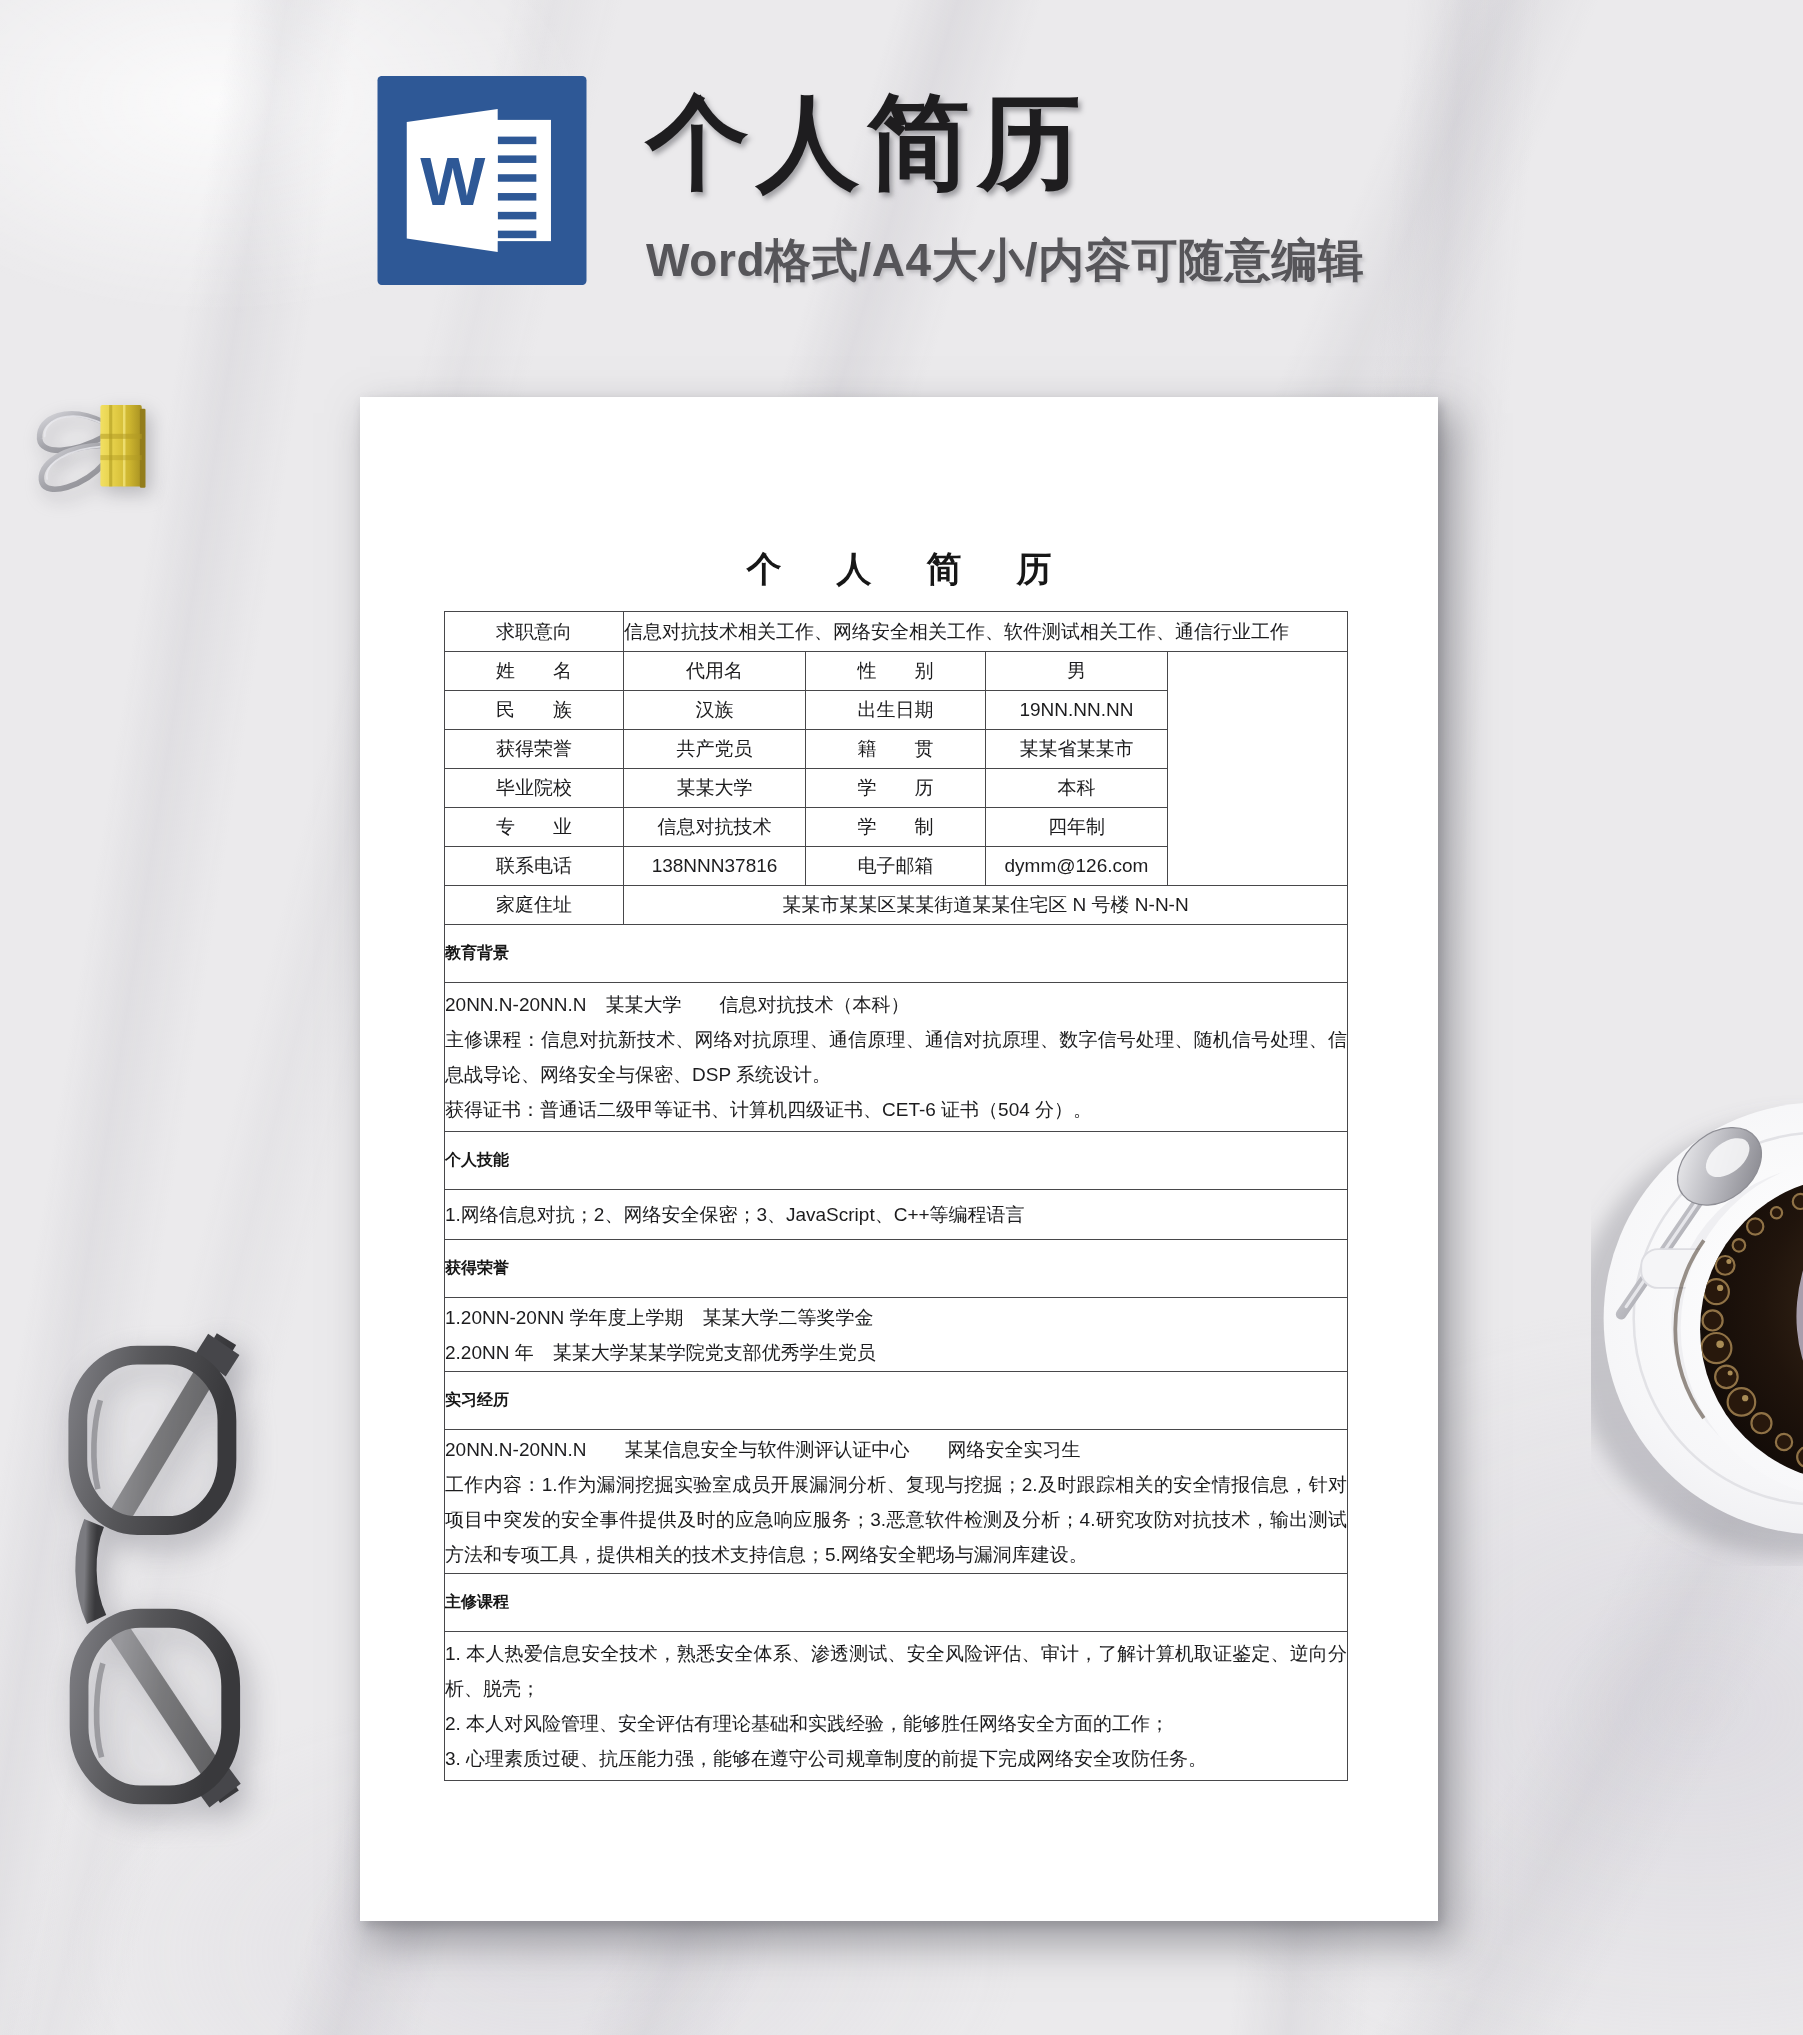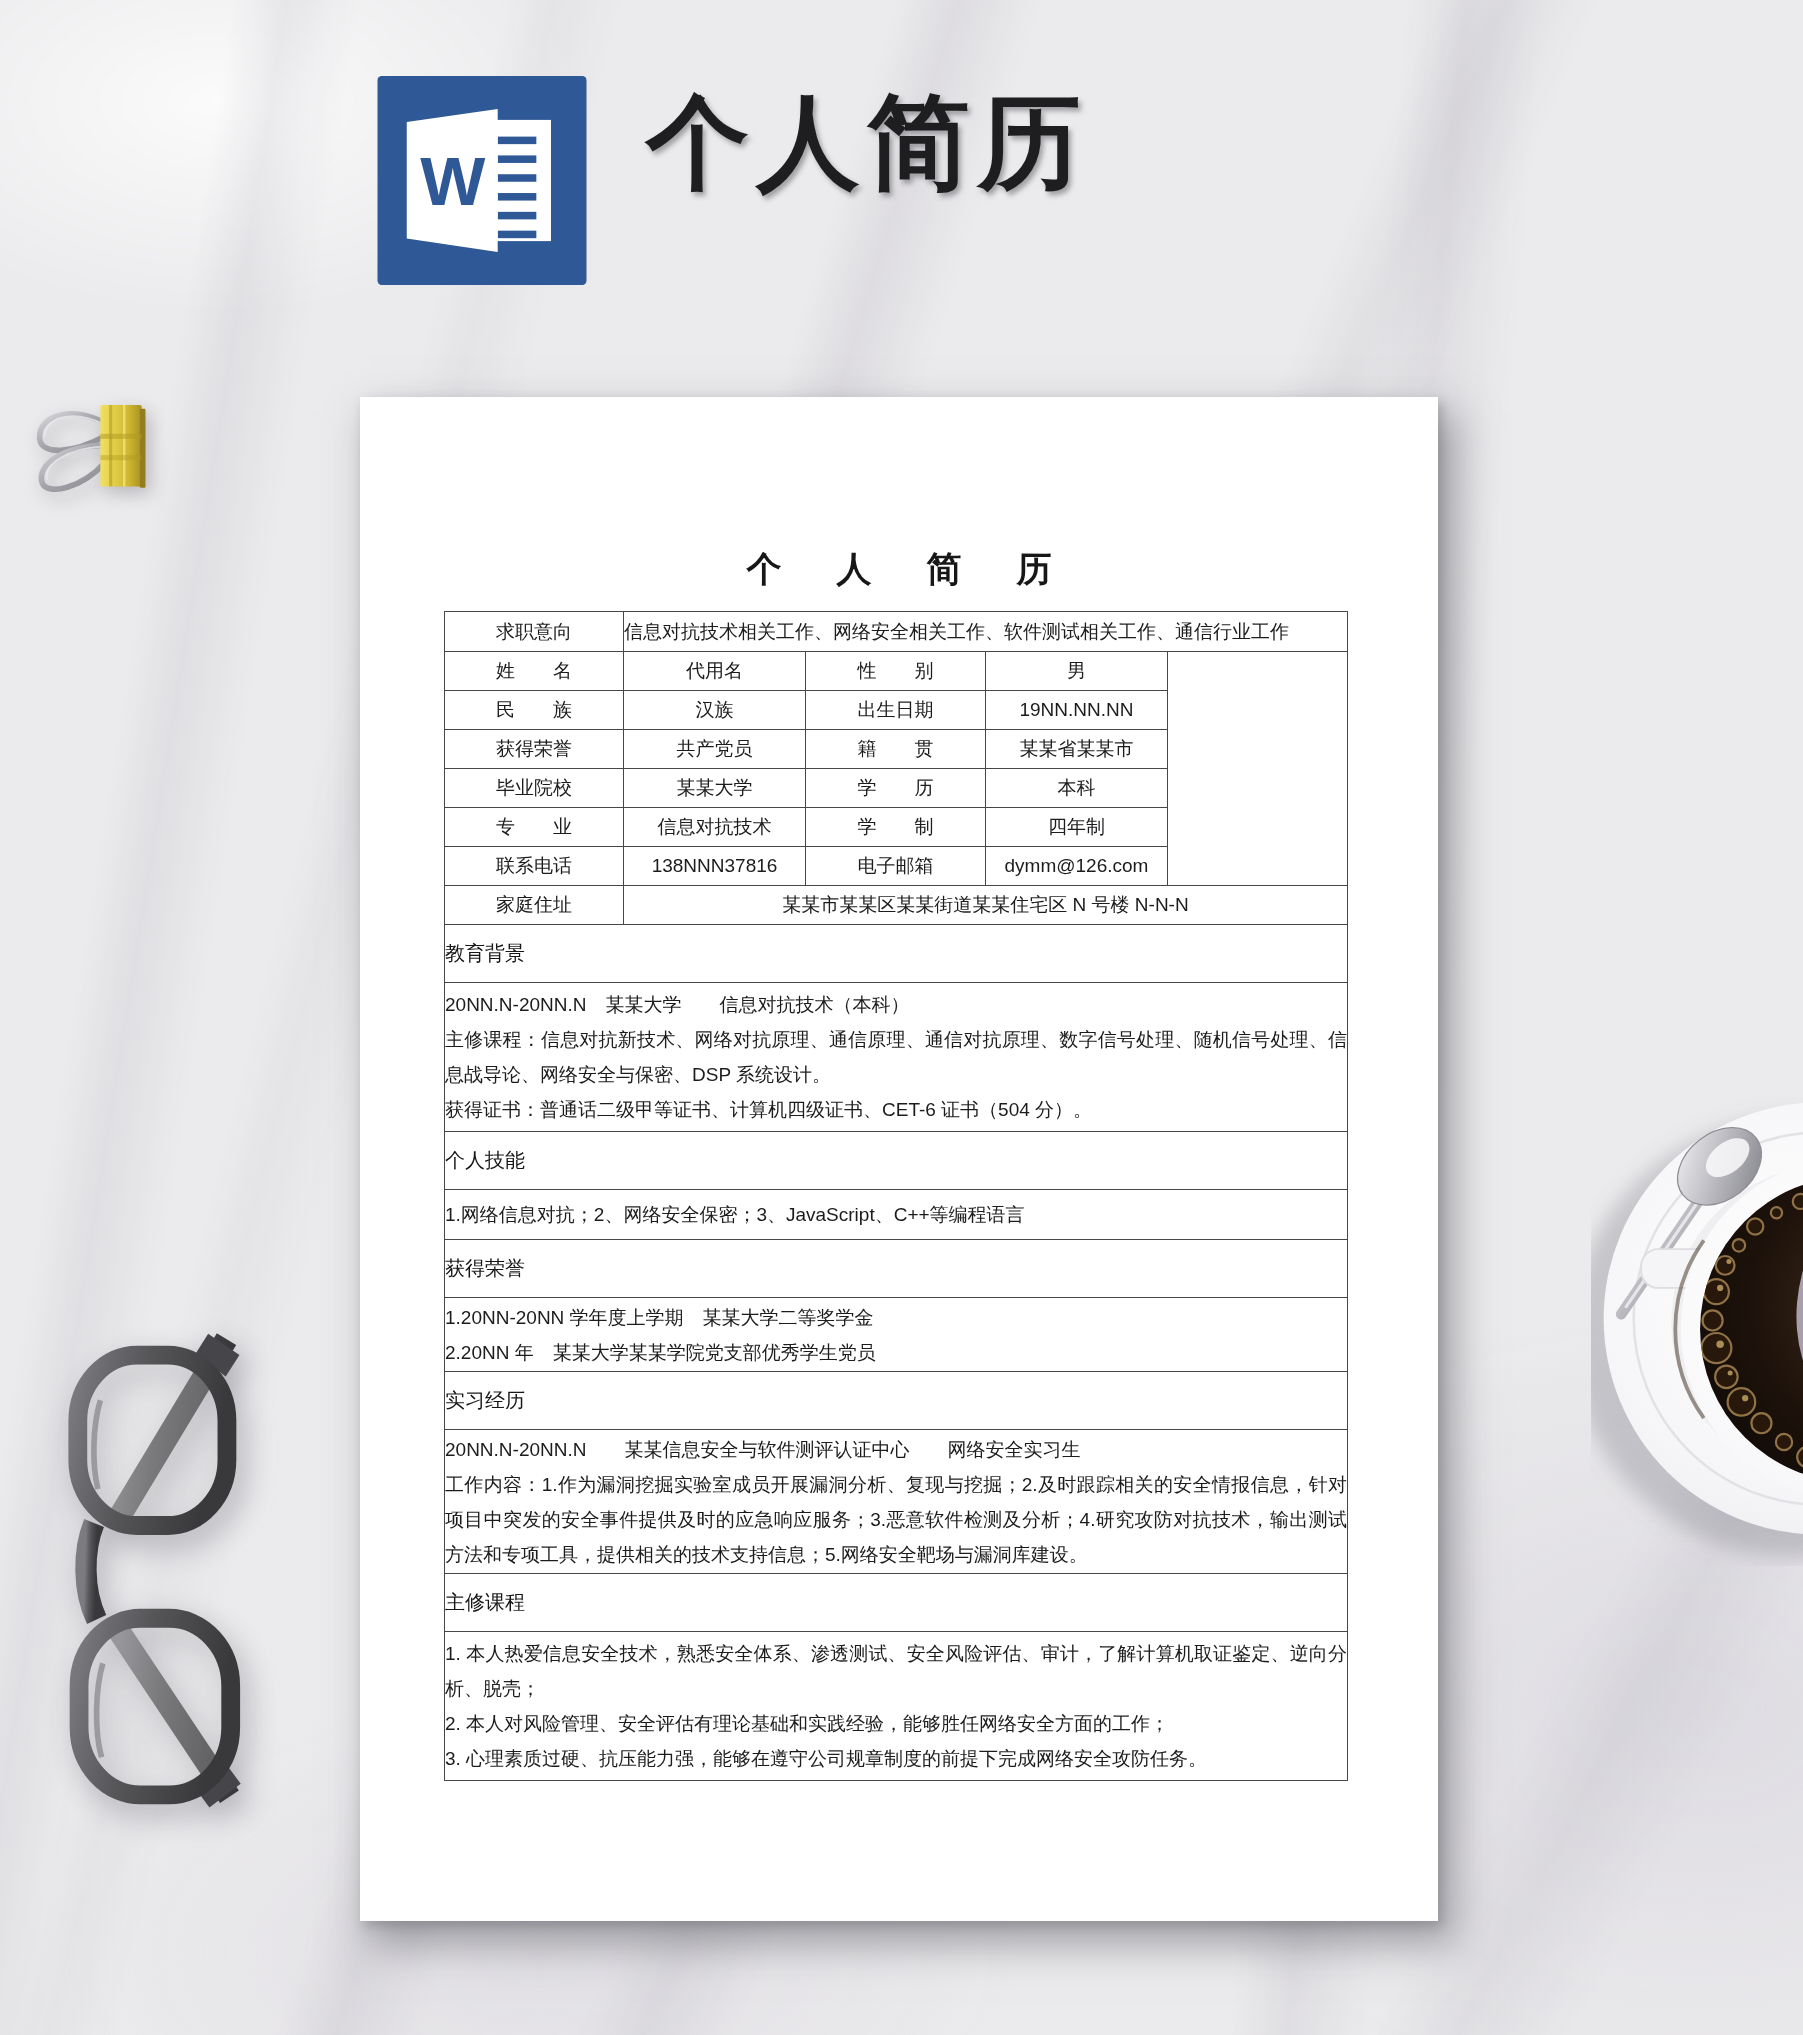--- a/index.html
+++ b/index.html
@@ -46,21 +46,21 @@
   table.resume td{
     border:1.3px solid #47474a;border-top-width:1.9px;border-bottom-width:1.9px;
     vertical-align:middle;padding:0;overflow:hidden;
   }
   td.lbl{text-align:center;height:38px;}
   td.val{text-align:center;}
   tr.row-intent td{height:39px;}
   td.intent-val{text-align:left;padding-left:11.3px;}
   td.addr-val{text-align:center;padding-left:26px;}
   td.photo-cell{background:#ffffff;}
-  td.sec-title{height:57px;font-size:20px;font-weight:normal;text-align:left;padding-left:34px;color:#161616;}
+  td.sec-title{height:57px;font-size:16px;font-weight:bold;text-align:left;padding-left:34px;color:#161616;}
   td.sec-body{padding:3.1px 17.5px;line-height:35px;text-align:left;}
   td.h-edu{height:148px;} td.h-skill{height:49px;} td.h-honor{height:73px;}
   td.h-intern{height:143px;} td.h-self{height:148px;}
   .just{text-align:justify;}
   
   .clip-svg{position:absolute;left:25px;top:395px;width:132px;height:119px;
     filter:drop-shadow(5px 7.5px 8.8px rgba(110,110,118,.40));}
   .glasses-svg{position:absolute;left:59px;top:1325px;width:188px;height:495px;
     filter:drop-shadow(8.8px 12.5px 15px rgba(105,105,115,.45));}
   .coffee-svg{position:absolute;left:1591px;top:1090px;width:376px;height:476px;}
@@ -78,20 +78,21 @@
     <rect x="57.5" y="56.0" width="18.5" height="3.6"></rect>
     <rect x="57.5" y="65.0" width="18.5" height="3.6"></rect>
     <rect x="57.5" y="74.0" width="18.5" height="3.6"></rect>
   </g>
   <polygon points="14,22 57.5,15.8 57.5,84.2 14,77.8" fill="#ffffff"></polygon>
   <text x="36" y="61.5" font-size="33" font-weight="bold" fill="#2e5896" text-anchor="middle" font-family="Liberation Sans, DejaVu Sans, sans-serif">W</text>
 </svg>
 
 <div class="banner-text">
   <div class="banner-title">个人简历</div>
+  <div class="banner-subtitle">Word格式/A4大小/内容可随意编辑</div>
 </div>
 
 <div class="paper">
   <div class="doc-title">个人简历</div>
 
   <table class="resume">
     <colgroup>
         <col style="width:179px">
         <col style="width:182px">
         <col style="width:180px">

